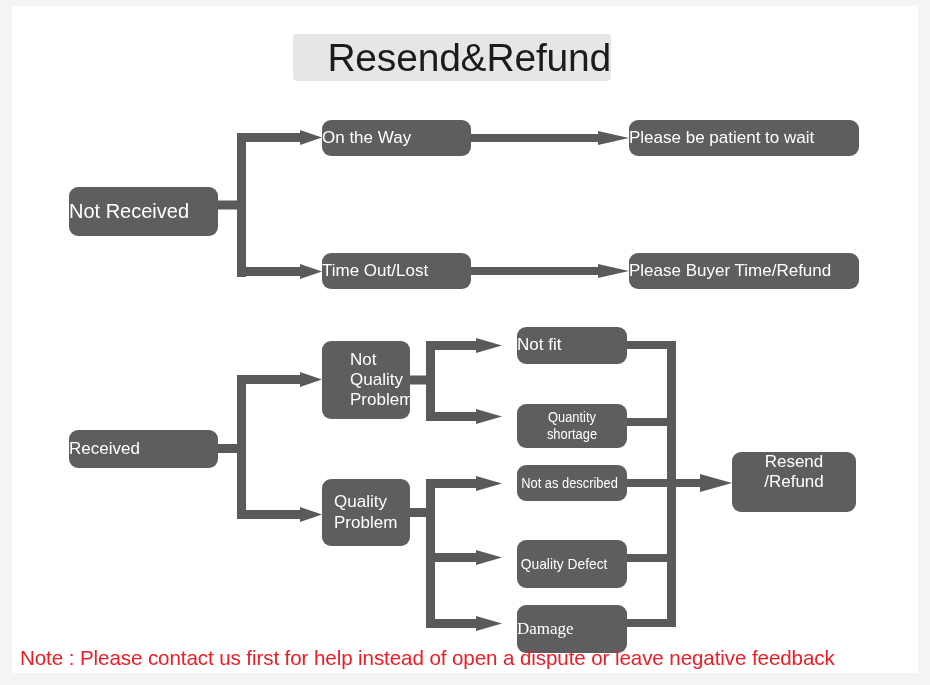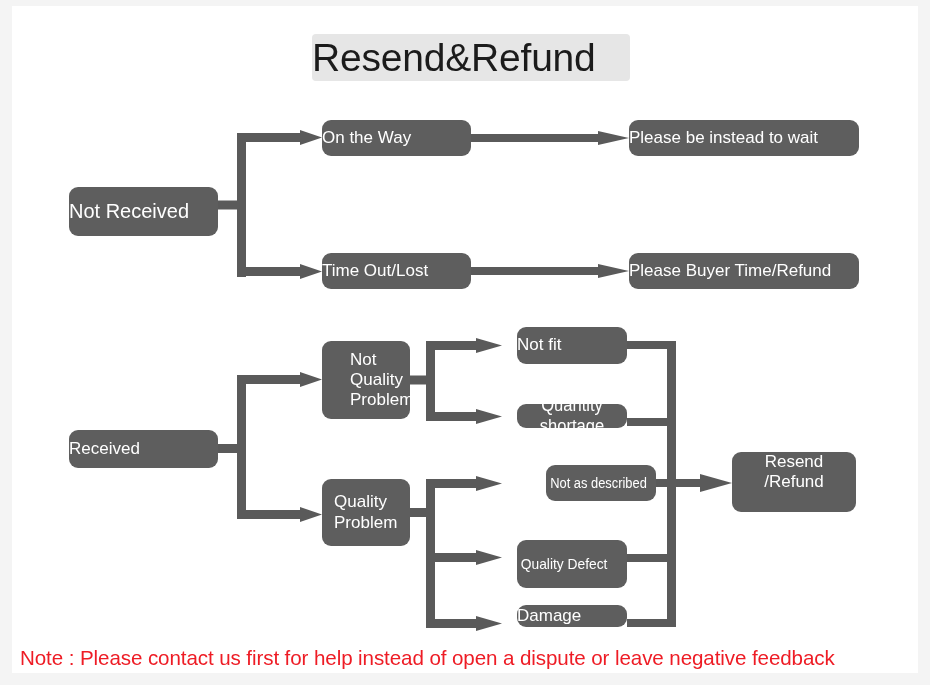--- a/index.html
+++ b/index.html
@@ -28,30 +28,30 @@
     left: 0;
     top: 0;
     width: 930px;
     height: 685px;
     pointer-events: none;
   }
 
   
   #title {
     position: absolute;
-    left: 312px;
+    left: 293px;
     top: 34px;
     width: 318px;
     height: 47px;
     background: #e6e6e6;
     border-radius: 4px;
     color: #1b1b1b;
     font-size: 39px;
     line-height: 47px;
-    text-align: left;
+    text-align: right;
     letter-spacing: -0.2px;
     white-space: nowrap;
   }
 
   
   .node {
     position: absolute;
     background: #5e5e5e;
     border-radius: 9px;
     color: #ffffff;
@@ -75,24 +75,24 @@
   #n-patient        { left:629px; top:120px; width:230px; height:36px; font-size:17px; }
   #n-extend         { left:629px; top:253px; width:230px; height:36px; font-size:17px; }
 
   #n-received       { left:69px;  top:430px; width:149px; height:38px; font-size:17px; }
   #n-not-quality    { left:322px; top:341px; width:88px;  height:78px; font-size:17px;
                       padding-left:28px; }
   #n-quality        { left:322px; top:479px; width:88px;  height:67px; font-size:17px;
                       padding-left:12px; }
 
   #n-not-fit        { left:517px; top:327px; width:110px; height:37px; font-size:17px; }
-  #n-qty-shortage   { left:517px; top:404px; width:110px; height:24px; font-size:18px; }
-  #n-not-described  { left:517px; top:465px; width:110px; height:36px; font-size:14px;margin-left:29px; }
+  #n-qty-shortage   { left:517px; top:404px; width:110px; height:44px; font-size:14px; }
+  #n-not-described  { left:517px; top:465px; width:110px; height:36px; font-size:14px; }
   #n-quality-defect { left:517px; top:540px; width:110px; height:48px; font-size:15px; }
-  #n-damage         { left:517px; top:605px; width:110px; height:22px; font-size:17px; }
+  #n-damage         { left:517px; top:605px; width:110px; height:48px; font-size:17px;font-family:Liberation Serif, serif; }
 
   #n-resend-refund  { left:732px; top:452px; width:124px; height:60px; font-size:17px;
                       flex-direction:column; }
 
   .narrow { font-stretch: condensed; transform: scaleX(0.92); transform-origin: center; }
 
   
   #note {
     position: absolute;
     left: 20px;
@@ -175,21 +175,21 @@
   <div class="node" id="n-not-received">
     <span class="lbl">Not Received</span>
   </div>
   <div class="node" id="n-on-the-way">
     <span class="lbl">On the Way</span>
   </div>
   <div class="node" id="n-time-out">
     <span class="lbl">Time Out/Lost</span>
   </div>
   <div class="node" id="n-patient">
-    <span class="lbl">Please be instead to wait</span>
+    <span class="lbl">Please be patient to wait</span>
   </div>
   <div class="node" id="n-extend">
     <span class="lbl">Please Buyer Time/Refund</span>
   </div>
 
   <div class="node" id="n-received">
     <span class="lbl">Received</span>
   </div>
 
   <div class="node left-align" id="n-not-quality">

